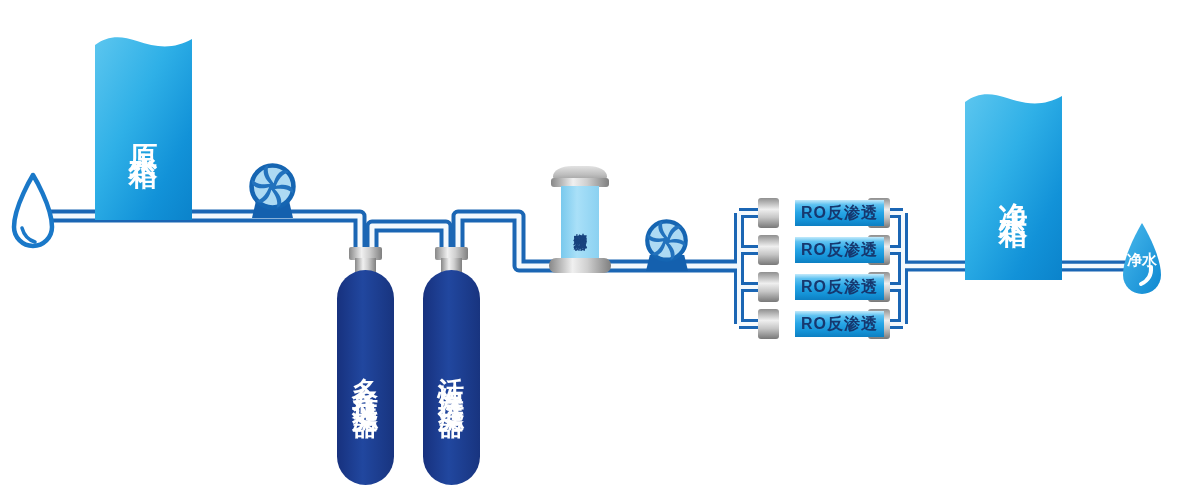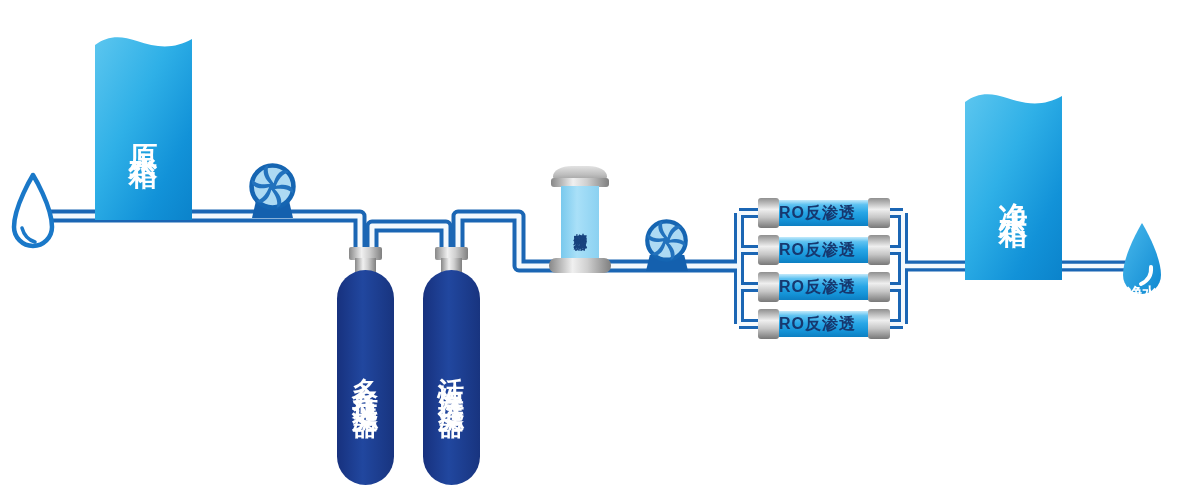--- a/index.html
+++ b/index.html
@@ -30,22 +30,22 @@
     position:absolute;
     background:linear-gradient(90deg,#878787 0%,#f0f0f0 38%,#cfcfcf 62%,#7f7f7f 100%);
   }
   .gray-v{ 
     position:absolute;border-radius:3px;
     background:linear-gradient(180deg,#8f8f8f 0%,#efefef 38%,#c6c6c6 65%,#787878 100%);
   }
   .ro-body{
     position:absolute;
     background:linear-gradient(180deg,#c3eafb 0%,#5ec2f1 18%,#28a6e6 48%,#1492d6 78%,#0d7fc2 100%);
-    display:flex;align-items:center;justify-content:flex-start;
-    color:#16386f;font-weight:bold;font-size:16px;letter-spacing:1px;
+    display:flex;align-items:center;justify-content:center;
+    color:#16386f;font-weight:bold;font-size:16px;letter-spacing:1px;margin-left:16px;
   }
   .pump-base{
     position:absolute;background:#1460ae;
     clip-path:polygon(9% 0,91% 0,100% 100%,0 100%);
   }
   .precision-body{
     position:absolute;
     background:linear-gradient(90deg,#79c9ed 0%,#a9e0f8 42%,#8bd1f1 100%);
     display:flex;align-items:center;justify-content:center;
   }
@@ -199,16 +199,16 @@
     <svg width="48" height="76" viewBox="0 0 48 76">
       <defs>
         <linearGradient id="dg" x1="0" y1="0" x2="1" y2="1">
           <stop offset="0" stop-color="#49b9ec"></stop>
             <stop offset="1" stop-color="#0e88d1"></stop>
         </linearGradient>
       </defs>
       <path d="M24 2 C24 2 5 33 5 54 a19 19 0 0 0 38 0 C43 33 24 2 24 2 Z" fill="url(#dg)"></path>
       <path d="M33 46 Q34 58 23 63" fill="none" stroke="#ffffff" stroke-width="4" stroke-linecap="round"></path>
     </svg>
-    <div class="drop-label" style="top:30px;margin-top:33px;">净水</div>
+    <div class="drop-label" style="top:30px;">净水</div>
   </div>
 
 </div>
 
 </body></html>

